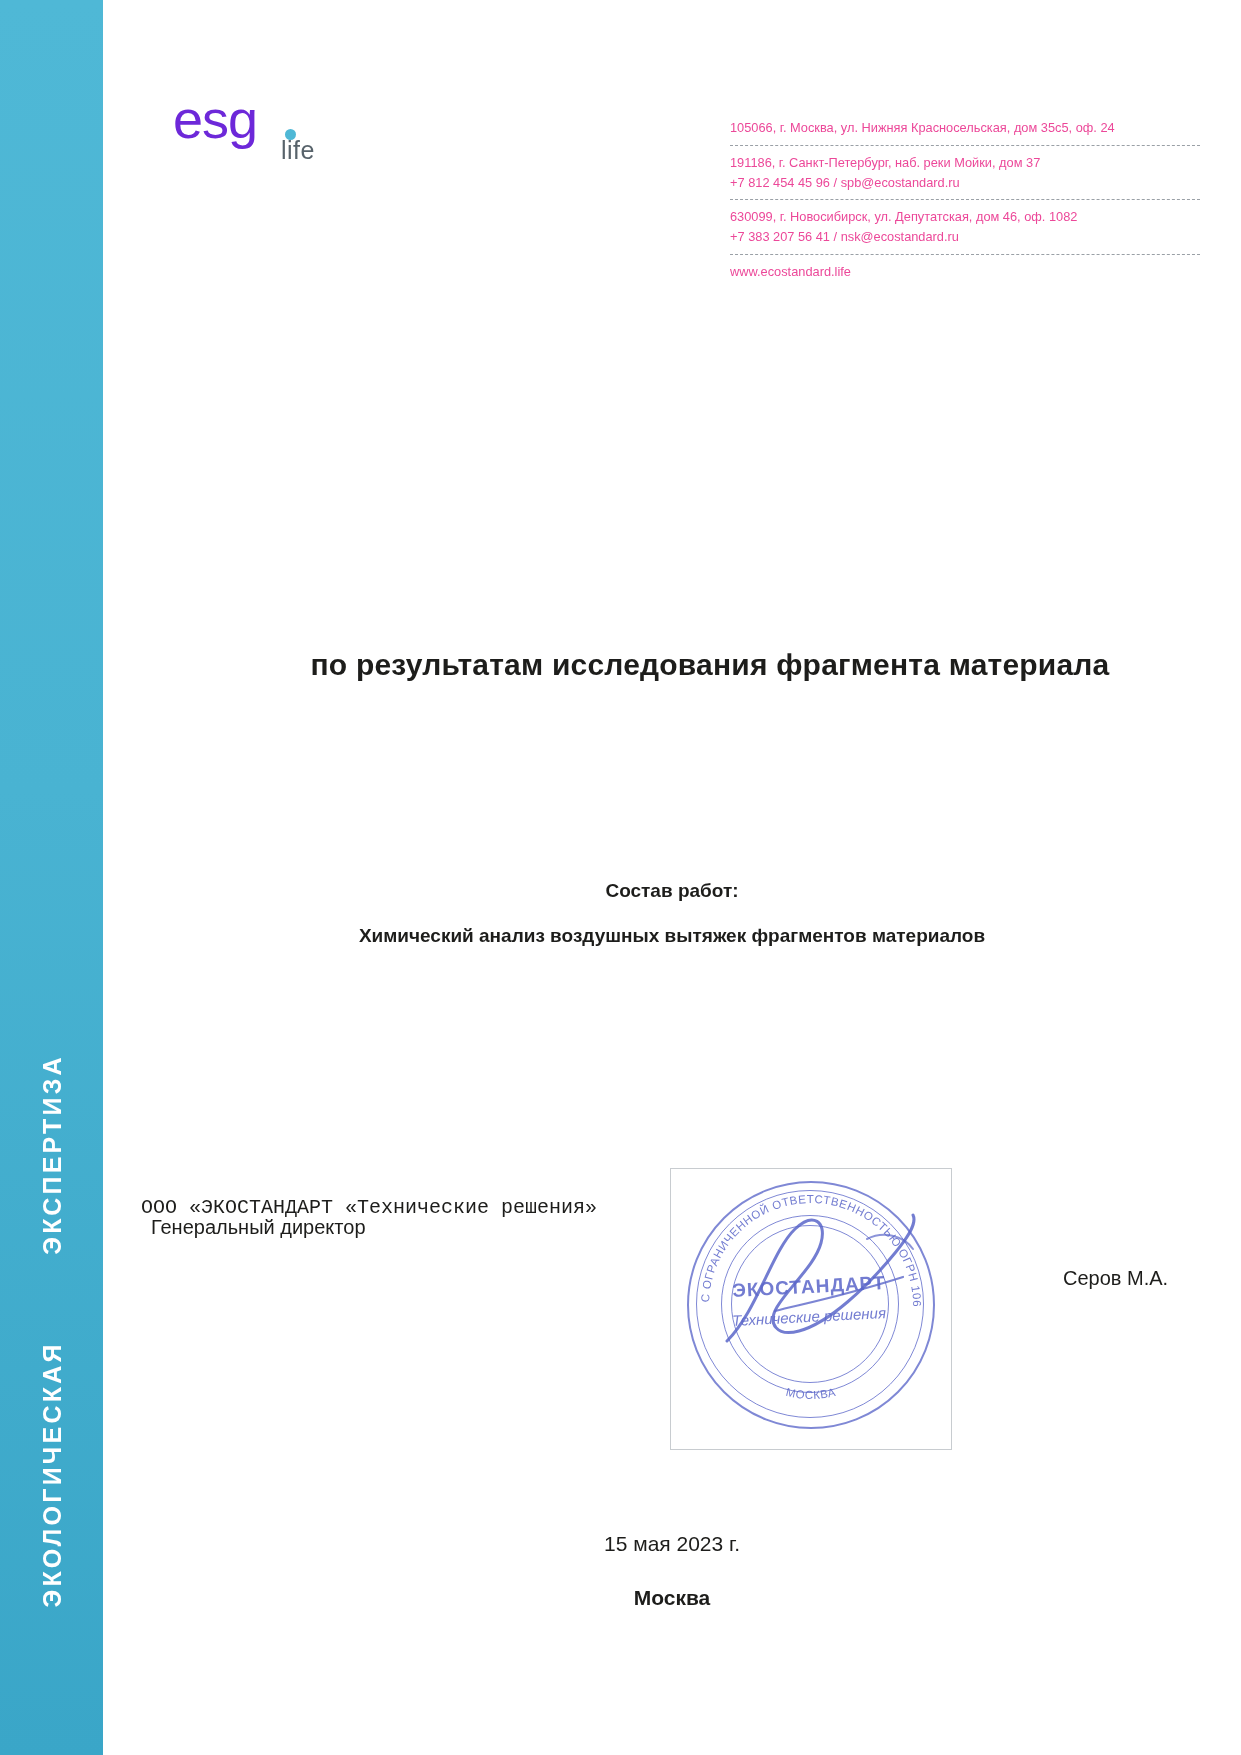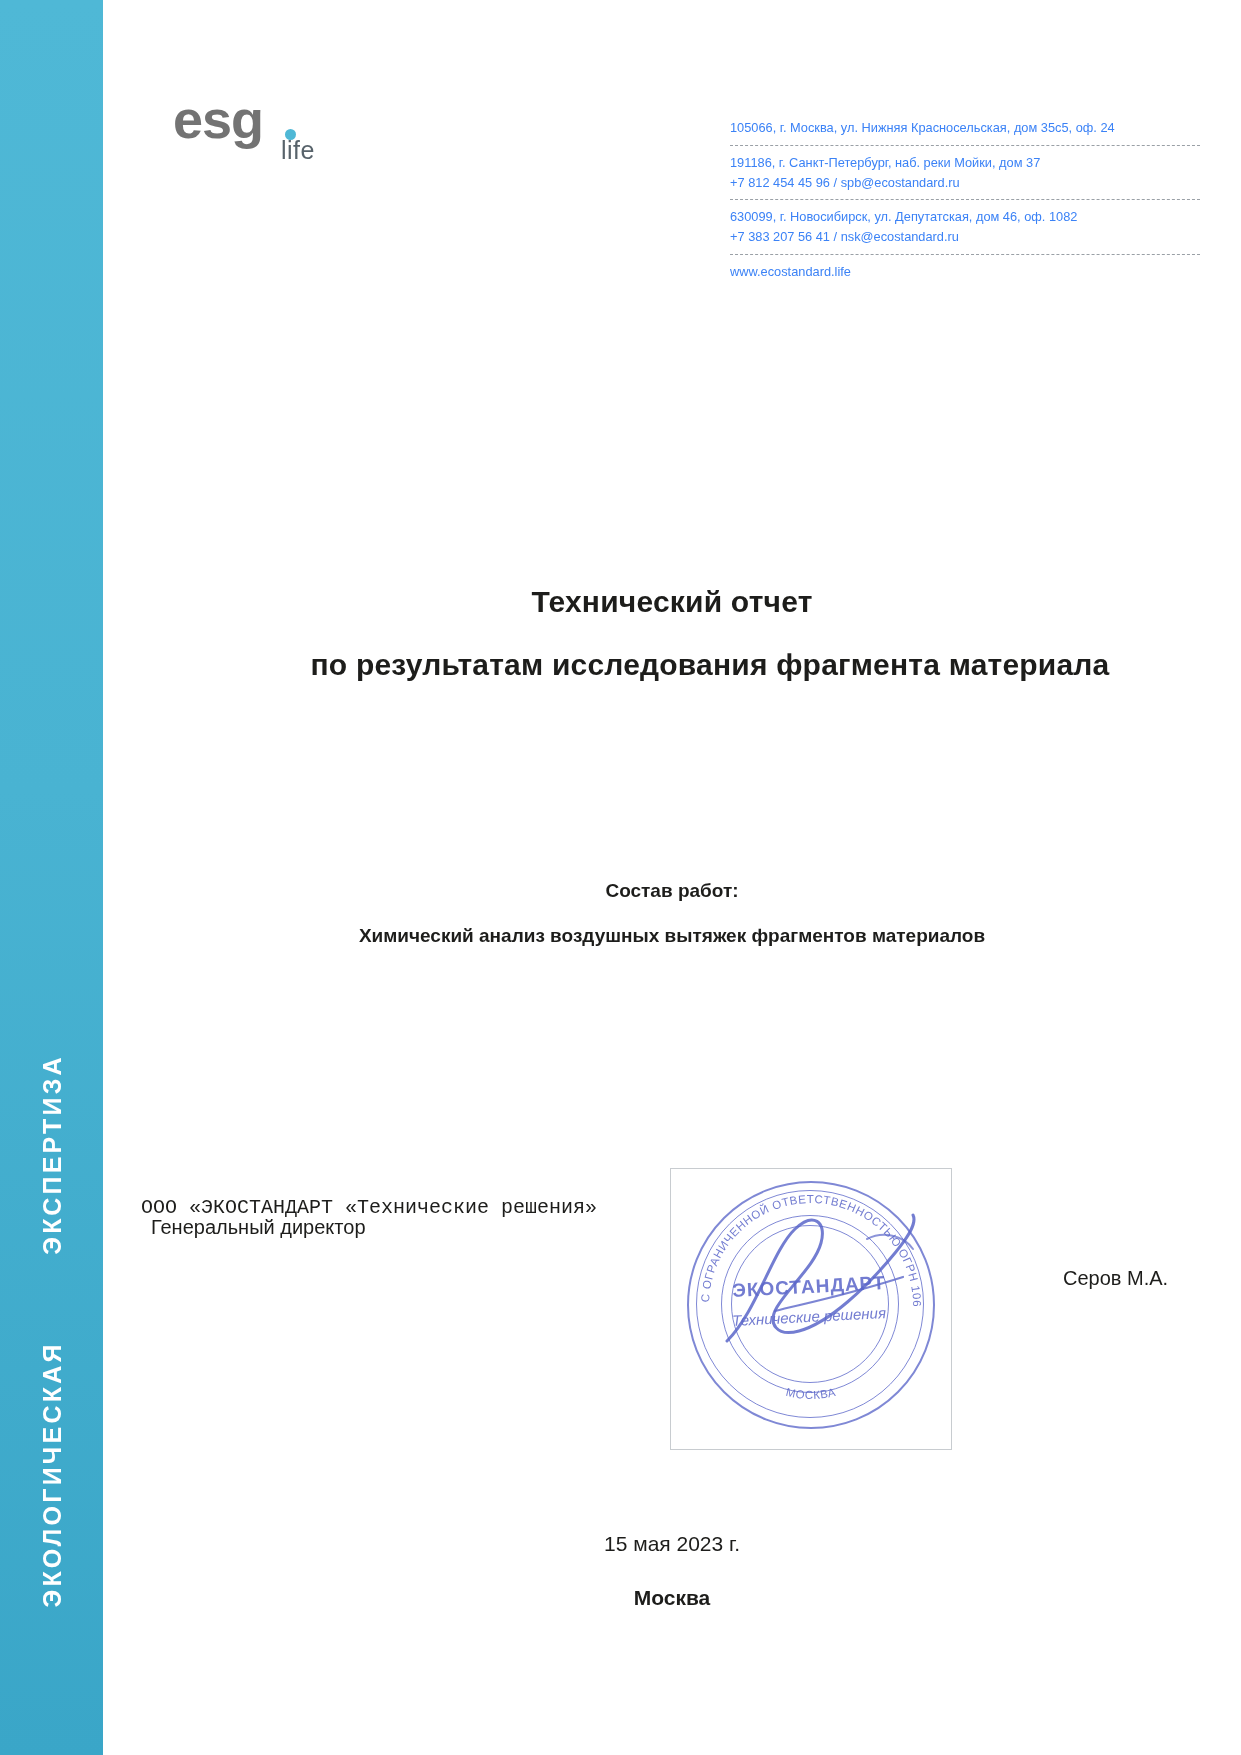--- a/index.html
+++ b/index.html
@@ -68,23 +68,23 @@
     left: 70px;
     top: 92px;
     width: 190px;
     height: 80px;
   }
   .logo-esg {
     position: absolute;
     left: 0;
     top: 0;
     font-size: 54px;
-    font-weight: bold;
+    font-weight: normal;
     letter-spacing: -1px;
-    color: #737373;
+    color: #6d28d9;
     line-height: 1;
   }
   .logo-dot {
     position: absolute;
     left: 112px;
     top: 37px;
     width: 11px;
     height: 11px;
     border-radius: 50%;
     background: #4fb8d6;
@@ -99,21 +99,21 @@
     letter-spacing: 0.5px;
   }
 
   
   .contacts {
     position: absolute;
     left: 627px;
     top: 118px;
     width: 470px;
     font-size: 12.8px;
-    color: #3b82f6;
+    color: #ec4899;
     line-height: 1.55;
   }
   .contacts .line {
     white-space: nowrap;
   }
   .contacts .rule {
     border-top: 1px dashed #9aa0a6;
     margin: 7px 0 7px 0;
     height: 0;
   }
@@ -299,21 +299,20 @@
     <div class="rule"></div>
     <div class="line">191186, г. Санкт-Петербург, наб. реки Мойки, дом 37</div>
     <div class="line">+7 812 454 45 96 / spb@ecostandard.ru</div>
     <div class="rule"></div>
     <div class="line">630099, г. Новосибирск, ул. Депутатская, дом 46, оф. 1082</div>
     <div class="line">+7 383 207 56 41 / nsk@ecostandard.ru</div>
     <div class="rule"></div>
     <div class="line site">www.ecostandard.life</div>
   </div>
 
-  <div class="doc-title">Технический отчет</div>
   <div class="doc-subtitle">по результатам исследования фрагмента материала</div>
 
   <div class="works-label">Состав работ:</div>
   <div class="works-value">Химический анализ воздушных вытяжек фрагментов материалов</div>
 
   <div class="sign-role">Генеральный директор</div>
   <div class="sign-company">ООО «ЭКОСТАНДАРТ «Технические решения»</div>
   <div class="sign-name">Серов М.А.</div>
 
   <div class="stamp-box">

